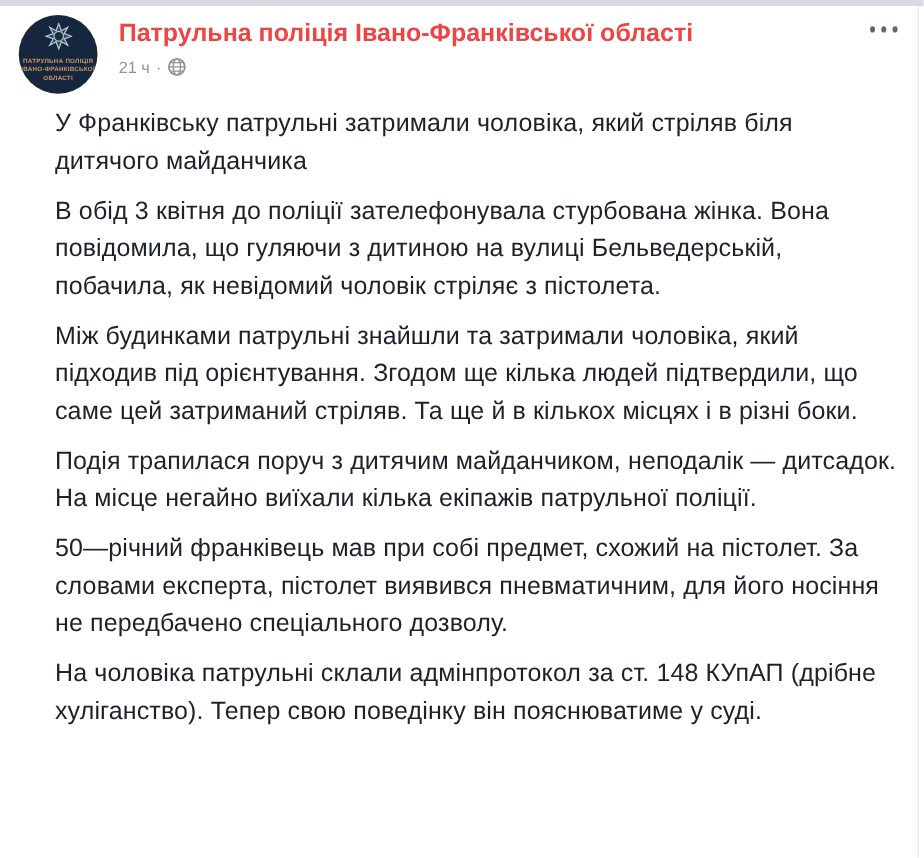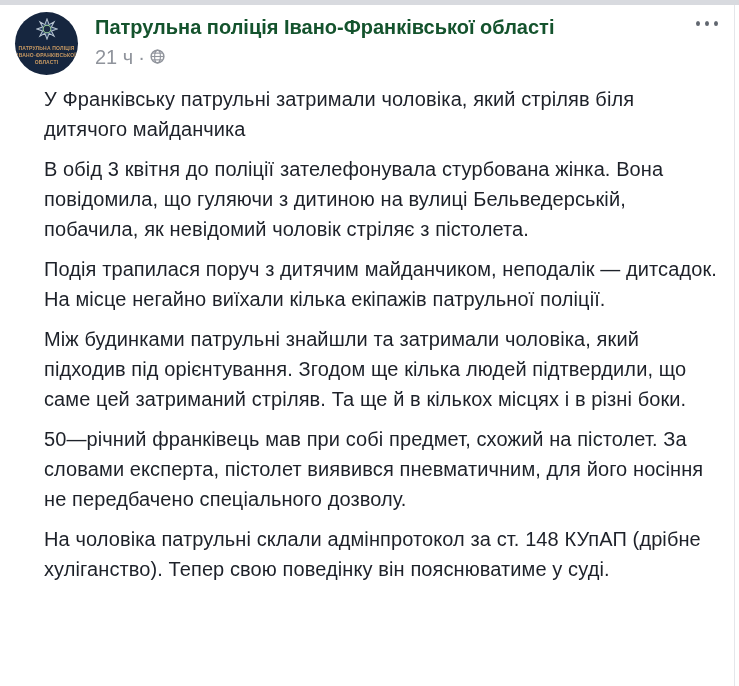--- a/index.html
+++ b/index.html
@@ -63,30 +63,30 @@
   }
   .header-info {
     margin-left: 17px;
     padding-top: 3px;
     min-width: 0;
   }
   .page-name {
     display: inline-block;
     font-size: 20px;
     font-weight: bold;
-    color: #14532d;
+    color: #ef4444;
     text-decoration: none;
     line-height: 24px;
     cursor: pointer;
   }
   .post-meta {
     margin-top: 7px;
     display: flex;
     align-items: flex-start;
-    font-size: 20px;
+    font-size: 13px;
     color: #90949c;
   }
   .timestamp { color: #90949c; text-decoration: none; cursor: pointer; }
   .meta-sep { margin: 0 5px; }
   .privacy-globe { display: inline-block; }
   .more-btn {
     position: absolute;
     top: 7px;
     right: 11px;
     width: 34px;
@@ -160,19 +160,19 @@
       <span class="more-dot"></span>
       <span class="more-dot"></span>
       <span class="more-dot"></span>
     </button>
 
   </header>
 
   <div class="post-body">
     <p>У Франківську патрульні затримали чоловіка, який стріляв біля дитячого майданчика</p>
     <p>В обід 3 квітня до поліції зателефонувала стурбована жінка. Вона повідомила, що гуляючи з дитиною на вулиці Бельведерській, побачила, як невідомий чоловік стріляє з пістолета.</p>
+    <p>Між будинками патрульні знайшли та затримали чоловіка, який підходив під орієнтування. Згодом ще кілька людей підтвердили, що саме цей затриманий стріляв. Та ще й в кількох місцях і в різні боки.</p>
     <p>Подія трапилася поруч з дитячим майданчиком, неподалік — дитсадок. На місце негайно виїхали кілька екіпажів патрульної поліції.</p>
-    <p>Між будинками патрульні знайшли та затримали чоловіка, який підходив під орієнтування. Згодом ще кілька людей підтвердили, що саме цей затриманий стріляв. Та ще й в кількох місцях і в різні боки.</p>
     <p>50—річний франківець мав при собі предмет, схожий на пістолет. За словами експерта, пістолет виявився пневматичним, для його носіння не передбачено спеціального дозволу.</p>
     <p>На чоловіка патрульні склали адмінпротокол за ст. 148 КУпАП (дрібне хуліганство). Тепер свою поведінку він пояснюватиме у суді.</p>
   </div>
 
 </article>
 
 </body></html>

